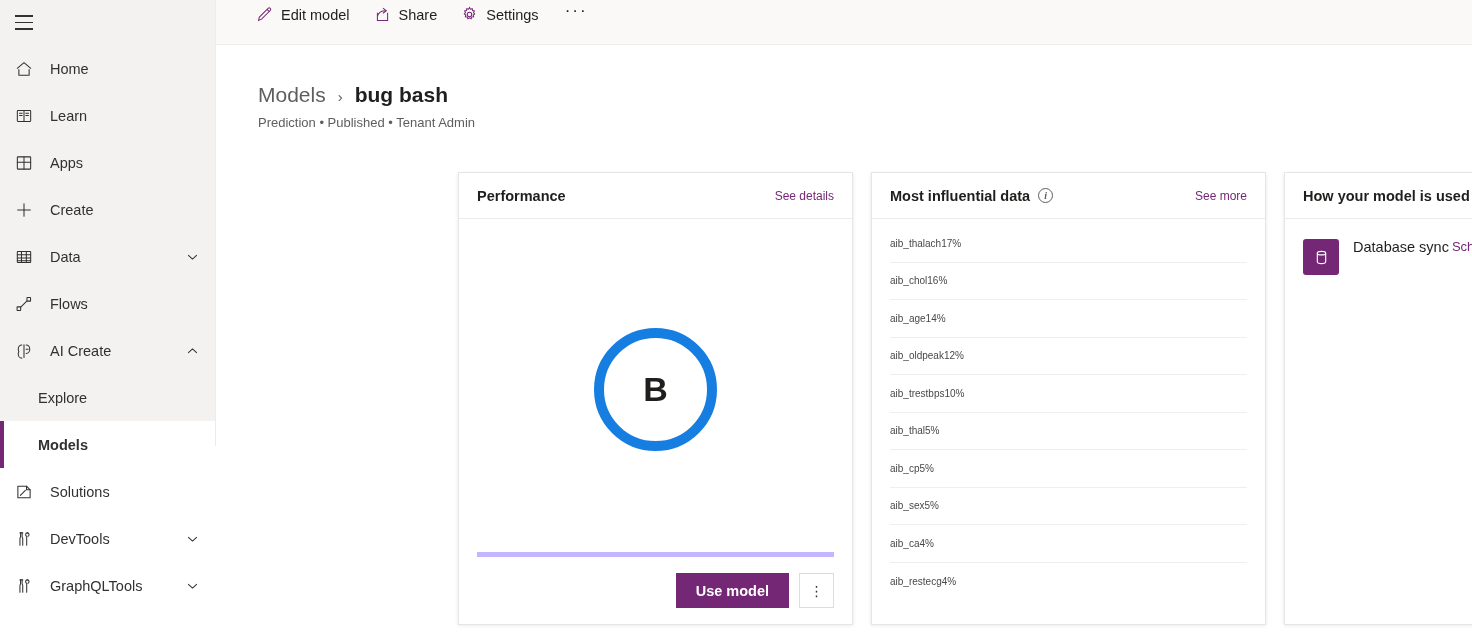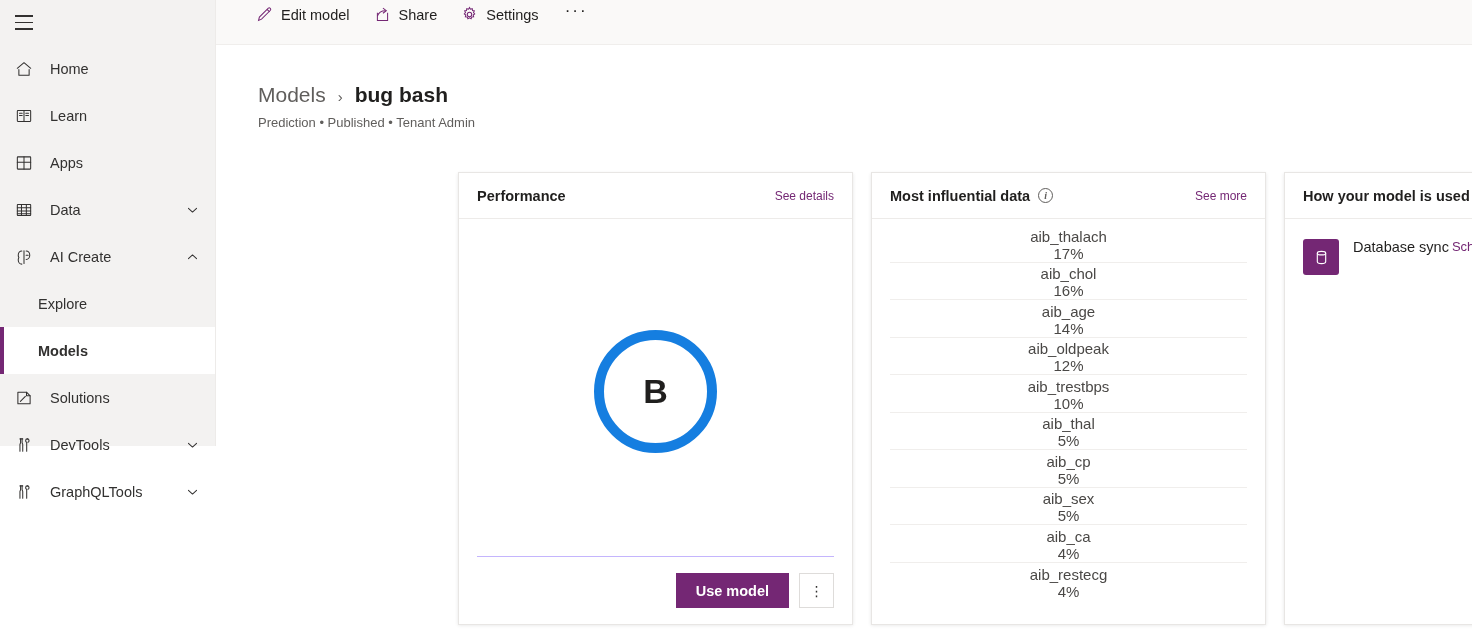--- a/index.html
+++ b/index.html
@@ -112,41 +112,41 @@
   .grade-wrap { flex: 1 1 auto; display: flex; align-items: center; justify-content: center;
     padding-top: 8px; }
   .grade-ring {
     width: 123px; height: 123px; border-radius: 50%;
     border: 10px solid #157ee0;
     display: flex; align-items: center; justify-content: center;
     font-size: 34px; font-weight: 700; color: #201f1e;
   }
   .perf-text { font-size: 14.5px; color: #323130; line-height: 1.5; padding: 0 0 18px 0; }
   .card-foot {
-    border-top: 1px solid #c4b5fd; padding: 16px 0 0 0;
+    border-top: 5px solid #c4b5fd; padding: 16px 0 0 0;
     display: flex; justify-content: flex-end; align-items: flex-end; gap: 10px;
     padding-bottom: 16px;
   }
   .btn-primary {
     background: #742774; color: #ffffff; border: none;
     font-size: 14.5px; font-weight: 600; padding: 0 20px; height: 35px;
     cursor: pointer; font-family: "Liberation Sans", sans-serif;
   }
   .btn-more {
     width: 35px; height: 35px; border: 1px solid #dedcda; background: #ffffff;
     cursor: pointer; display: flex; align-items: center; justify-content: center;
     color: #323130; line-height: 4px; font-size: 14px;
   }
   .btn-more span { display: block; }
 
   
   .ilist { padding-top: 6px; }
   .irow {
-    height: 37.5px; display: flex; align-items: center; justify-content: flex-end;
-    border-bottom: 1px solid #f0eeec; font-size: 15px; color: #4a4846; flex-direction: column;
+    height: 37.5px; display: flex; align-items: center; justify-content: flex-start;
+    border-bottom: 1px solid #f0eeec; font-size: 10px; color: #4a4846;
   }
   .irow:last-child { border-bottom: none; }
   .irow .iname { color: #4a4846; }
   .irow .ival { color: #4a4846; }
 
   
   .usage-item { display: flex; align-items: flex-start; gap: 14px; padding-top: 20px; }
   .usage-icon {
     width: 36px; height: 36px; flex: 0 0 36px; border-radius: 3px;
     background: #742774; display: flex; align-items: center; justify-content: center;
@@ -194,31 +194,49 @@
               <rect x="2.6" y="3.2" width="14.8" height="13.6" rx="0.6"></rect>
               <path d="M2.6 9.2h14.8"></path>
               <path d="M10 3.2v13.6"></path>
             </svg>
           </span>
           <span class="lbl">Apps</span>
         </div>
         <div class="nav-item">
           <span class="ico">
             <svg width="18" height="18" viewBox="0 0 20 20" fill="none" stroke="currentColor" stroke-width="1.15" stroke-linejoin="round" stroke-linecap="round">
+              <path d="M10 3v14M3 10h14"></path>
+            </svg>
+          </span>
+          <span class="lbl">Create</span>
+        </div>
+        <div class="nav-item">
+          <span class="ico">
+            <svg width="18" height="18" viewBox="0 0 20 20" fill="none" stroke="currentColor" stroke-width="1.15" stroke-linejoin="round" stroke-linecap="round">
               <rect x="2.6" y="4" width="14.8" height="12" rx="0.5"></rect>
               <path d="M2.6 7.4h14.8M2.6 11h14.8M2.6 14.2h14.8"></path>
               <path d="M7.2 4v12M12.6 4v12"></path>
             </svg>
           </span>
           <span class="lbl">Data</span>
           <span class="chev">
             <svg width="13" height="13" viewBox="0 0 16 16" fill="none" stroke="currentColor" stroke-width="1.25" stroke-linecap="round" stroke-linejoin="round">
               <path d="M3 6l5 4.5L13 6"></path>
             </svg>
           </span>
+        </div>
+        <div class="nav-item">
+          <span class="ico">
+            <svg width="18" height="18" viewBox="0 0 20 20" fill="none" stroke="currentColor" stroke-width="1.15" stroke-linejoin="round" stroke-linecap="round">
+              <rect x="2.3" y="13.2" width="4" height="4" rx="0.4"></rect>
+              <rect x="13.3" y="2.8" width="4" height="4" rx="0.4"></rect>
+              <path d="M6.6 13.2L13.1 6.9"></path>
+            </svg>
+          </span>
+          <span class="lbl">Flows</span>
         </div>
         <div class="nav-item">
           <span class="ico">
             <svg width="18" height="18" viewBox="0 0 20 20" fill="none" stroke="currentColor" stroke-width="1.15" stroke-linejoin="round" stroke-linecap="round">
               <path d="M7.6 3.3C5.4 3.3 3.6 5.4 3.6 8c0 1 .25 1.9.68 2.6-.43.7-.68 1.6-.68 2.6 0 2.6 1.8 4.7 4 4.7"></path>
               <path d="M10 3.1v14.2"></path>
               <path d="M12.4 3.3c2.2 0 4 2.1 4 4.7s-1.8 4.7-4 4.7"></path>
               <path d="M12.4 8.1h2.2"></path>
             </svg>
           </span>

